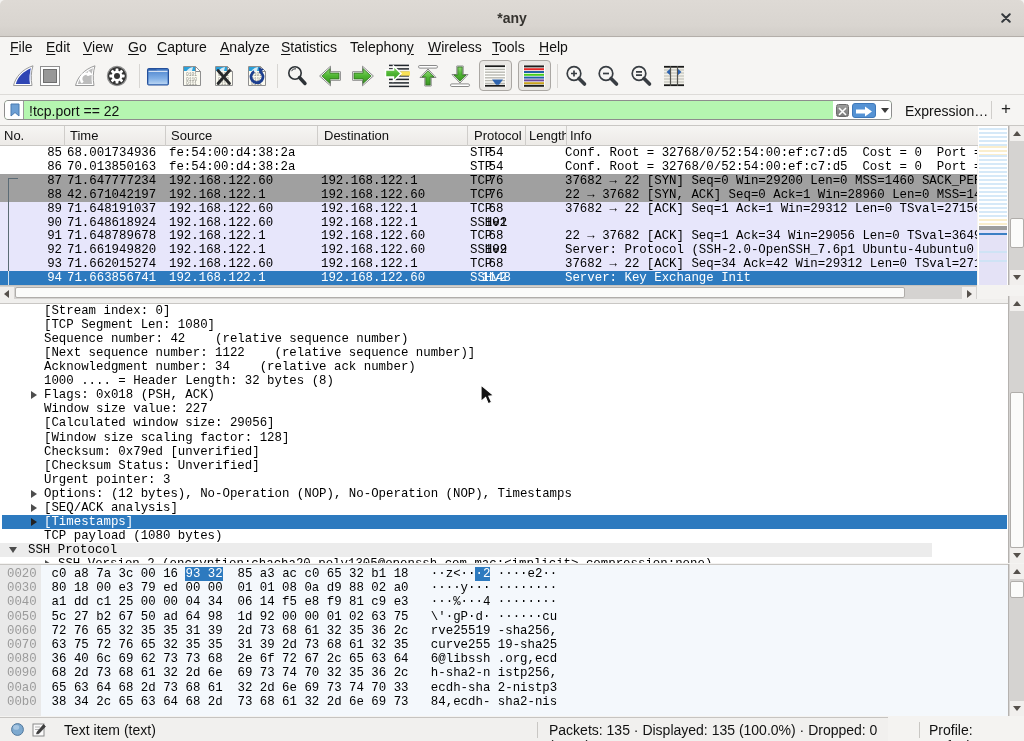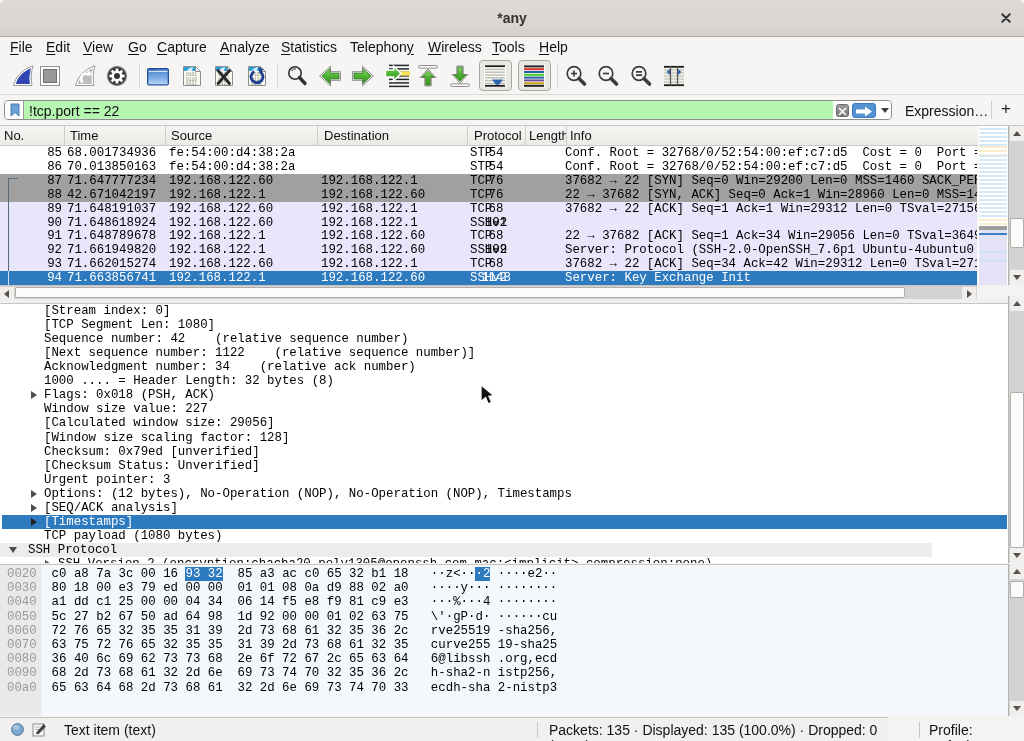--- a/index.html
+++ b/index.html
@@ -402,20 +402,21 @@
   <div class="abs" id="hexoff"></div>
   <div class="hline" style="top:2px"><span class="off">0020</span>  c0 a8 7a 3c 00 16 <span class="hl">93 32</span>  85 a3 ac c0 65 32 b1 18   ··z&lt;··<span class="hl">·2</span> ····e2··</div>
   <div class="hline" style="top:16.2px"><span class="off">0030</span>  80 18 00 e3 79 ed 00 00  01 01 08 0a d9 88 02 a0   ····y··· ········</div>
   <div class="hline" style="top:30.4px"><span class="off">0040</span>  a1 dd c1 25 00 00 04 34  06 14 f5 e8 f9 81 c9 e3   ···%···4 ········</div>
   <div class="hline" style="top:44.6px"><span class="off">0050</span>  5c 27 b2 67 50 ad 64 98  1d 92 00 00 01 02 63 75   \'·gP·d· ······cu</div>
   <div class="hline" style="top:58.8px"><span class="off">0060</span>  72 76 65 32 35 35 31 39  2d 73 68 61 32 35 36 2c   rve25519 -sha256,</div>
   <div class="hline" style="top:73px"><span class="off">0070</span>  63 75 72 76 65 32 35 35  31 39 2d 73 68 61 32 35   curve255 19-sha25</div>
   <div class="hline" style="top:87.2px"><span class="off">0080</span>  36 40 6c 69 62 73 73 68  2e 6f 72 67 2c 65 63 64   6@libssh .org,ecd</div>
   <div class="hline" style="top:101.4px"><span class="off">0090</span>  68 2d 73 68 61 32 2d 6e  69 73 74 70 32 35 36 2c   h-sha2-n istp256,</div>
   <div class="hline" style="top:115.6px"><span class="off">00a0</span>  65 63 64 68 2d 73 68 61  32 2d 6e 69 73 74 70 33   ecdh-sha 2-nistp3</div>
+  <div class="hline" style="top:129.8px"><span class="off">00b0</span>  38 34 2c 65 63 64 68 2d  73 68 61 32 2d 6e 69 73   84,ecdh- sha2-nis</div>
 </div>
 <svg class="abs" style="left:480px;top:384px" width="15" height="22" viewBox="0 0 15 22">
     <path d="M1 1 L1 17.5 L5.6 13.4 L8.2 19.8 L11.6 18.3 L8.9 12.2 L14 11.7 Z" fill="#111" stroke="#fff" stroke-width="1.2"></path>
   </svg>
 <div class="abs" id="statusbar">
   <svg class="abs" style="left:11px;top:5px" width="13" height="13" viewBox="0 0 13 13">
       <circle cx="6.5" cy="6.5" r="5.9" fill="#7da9cf" stroke="#54799c" stroke-width="1"></circle>
       <ellipse cx="5.2" cy="4.4" rx="3" ry="2.4" fill="#a7c6e2"></ellipse>
     </svg>
   <svg class="abs" style="left:32px;top:4px" width="15" height="15" viewBox="0 0 15 15">

